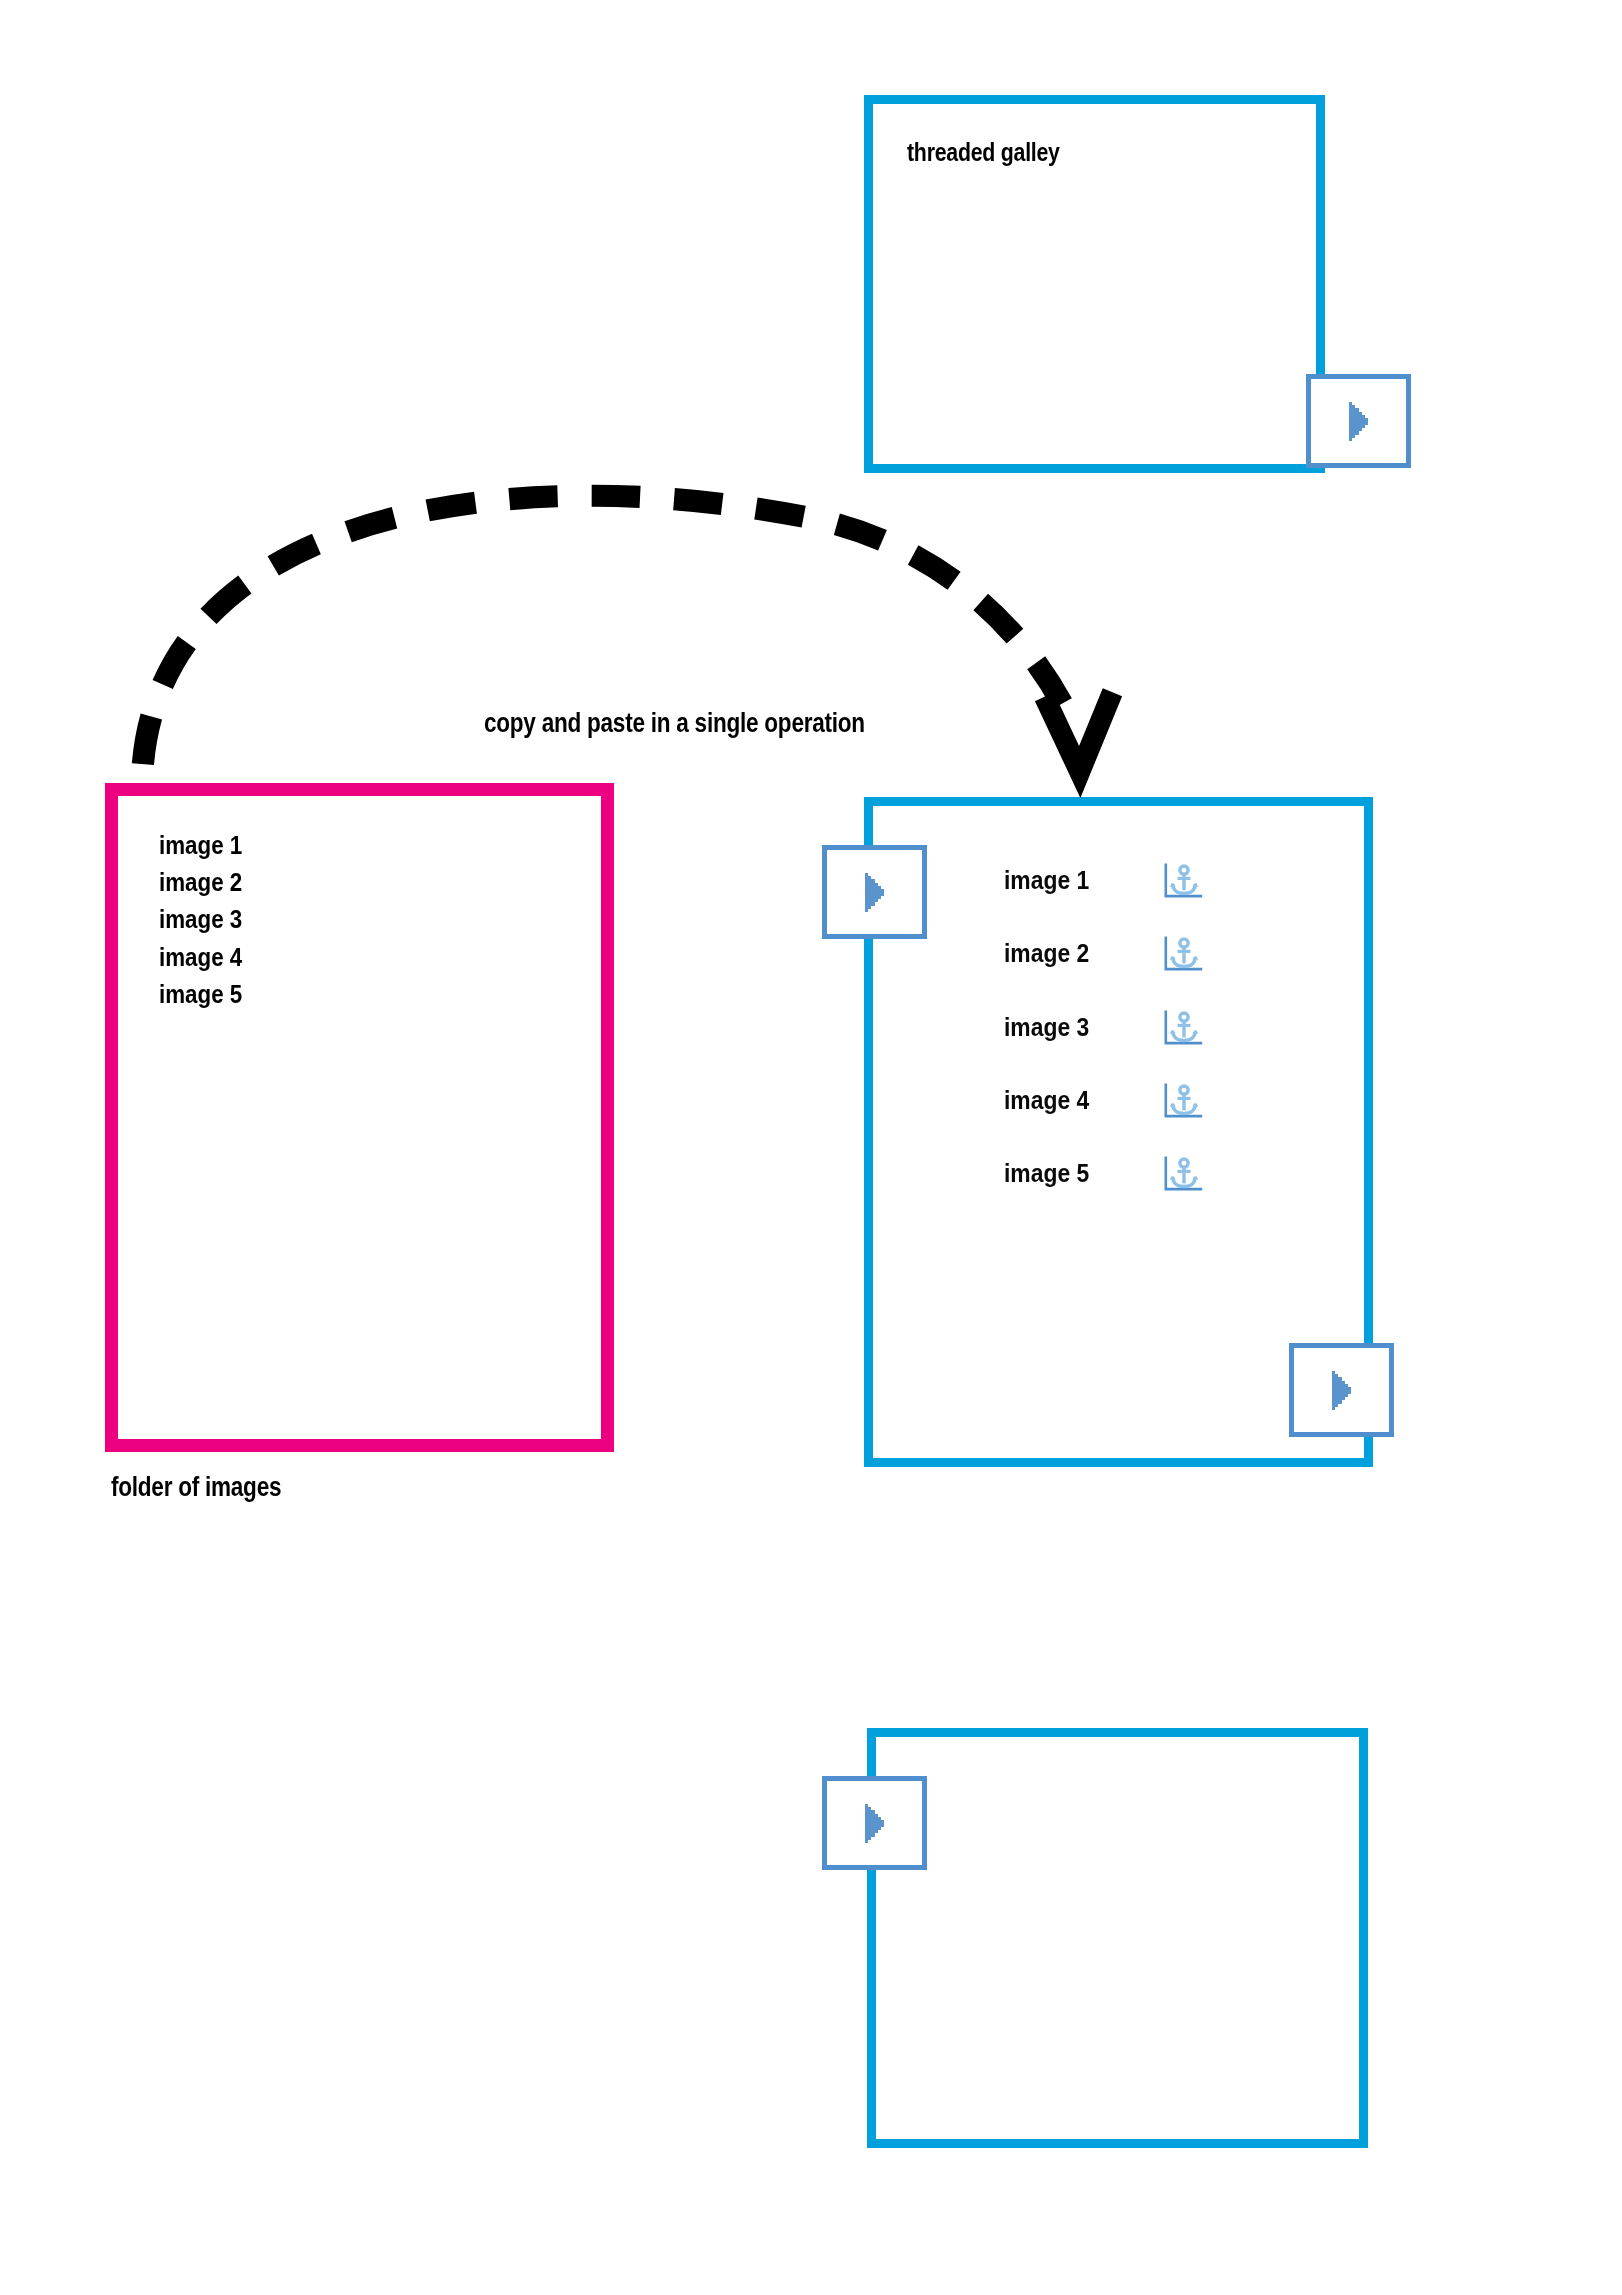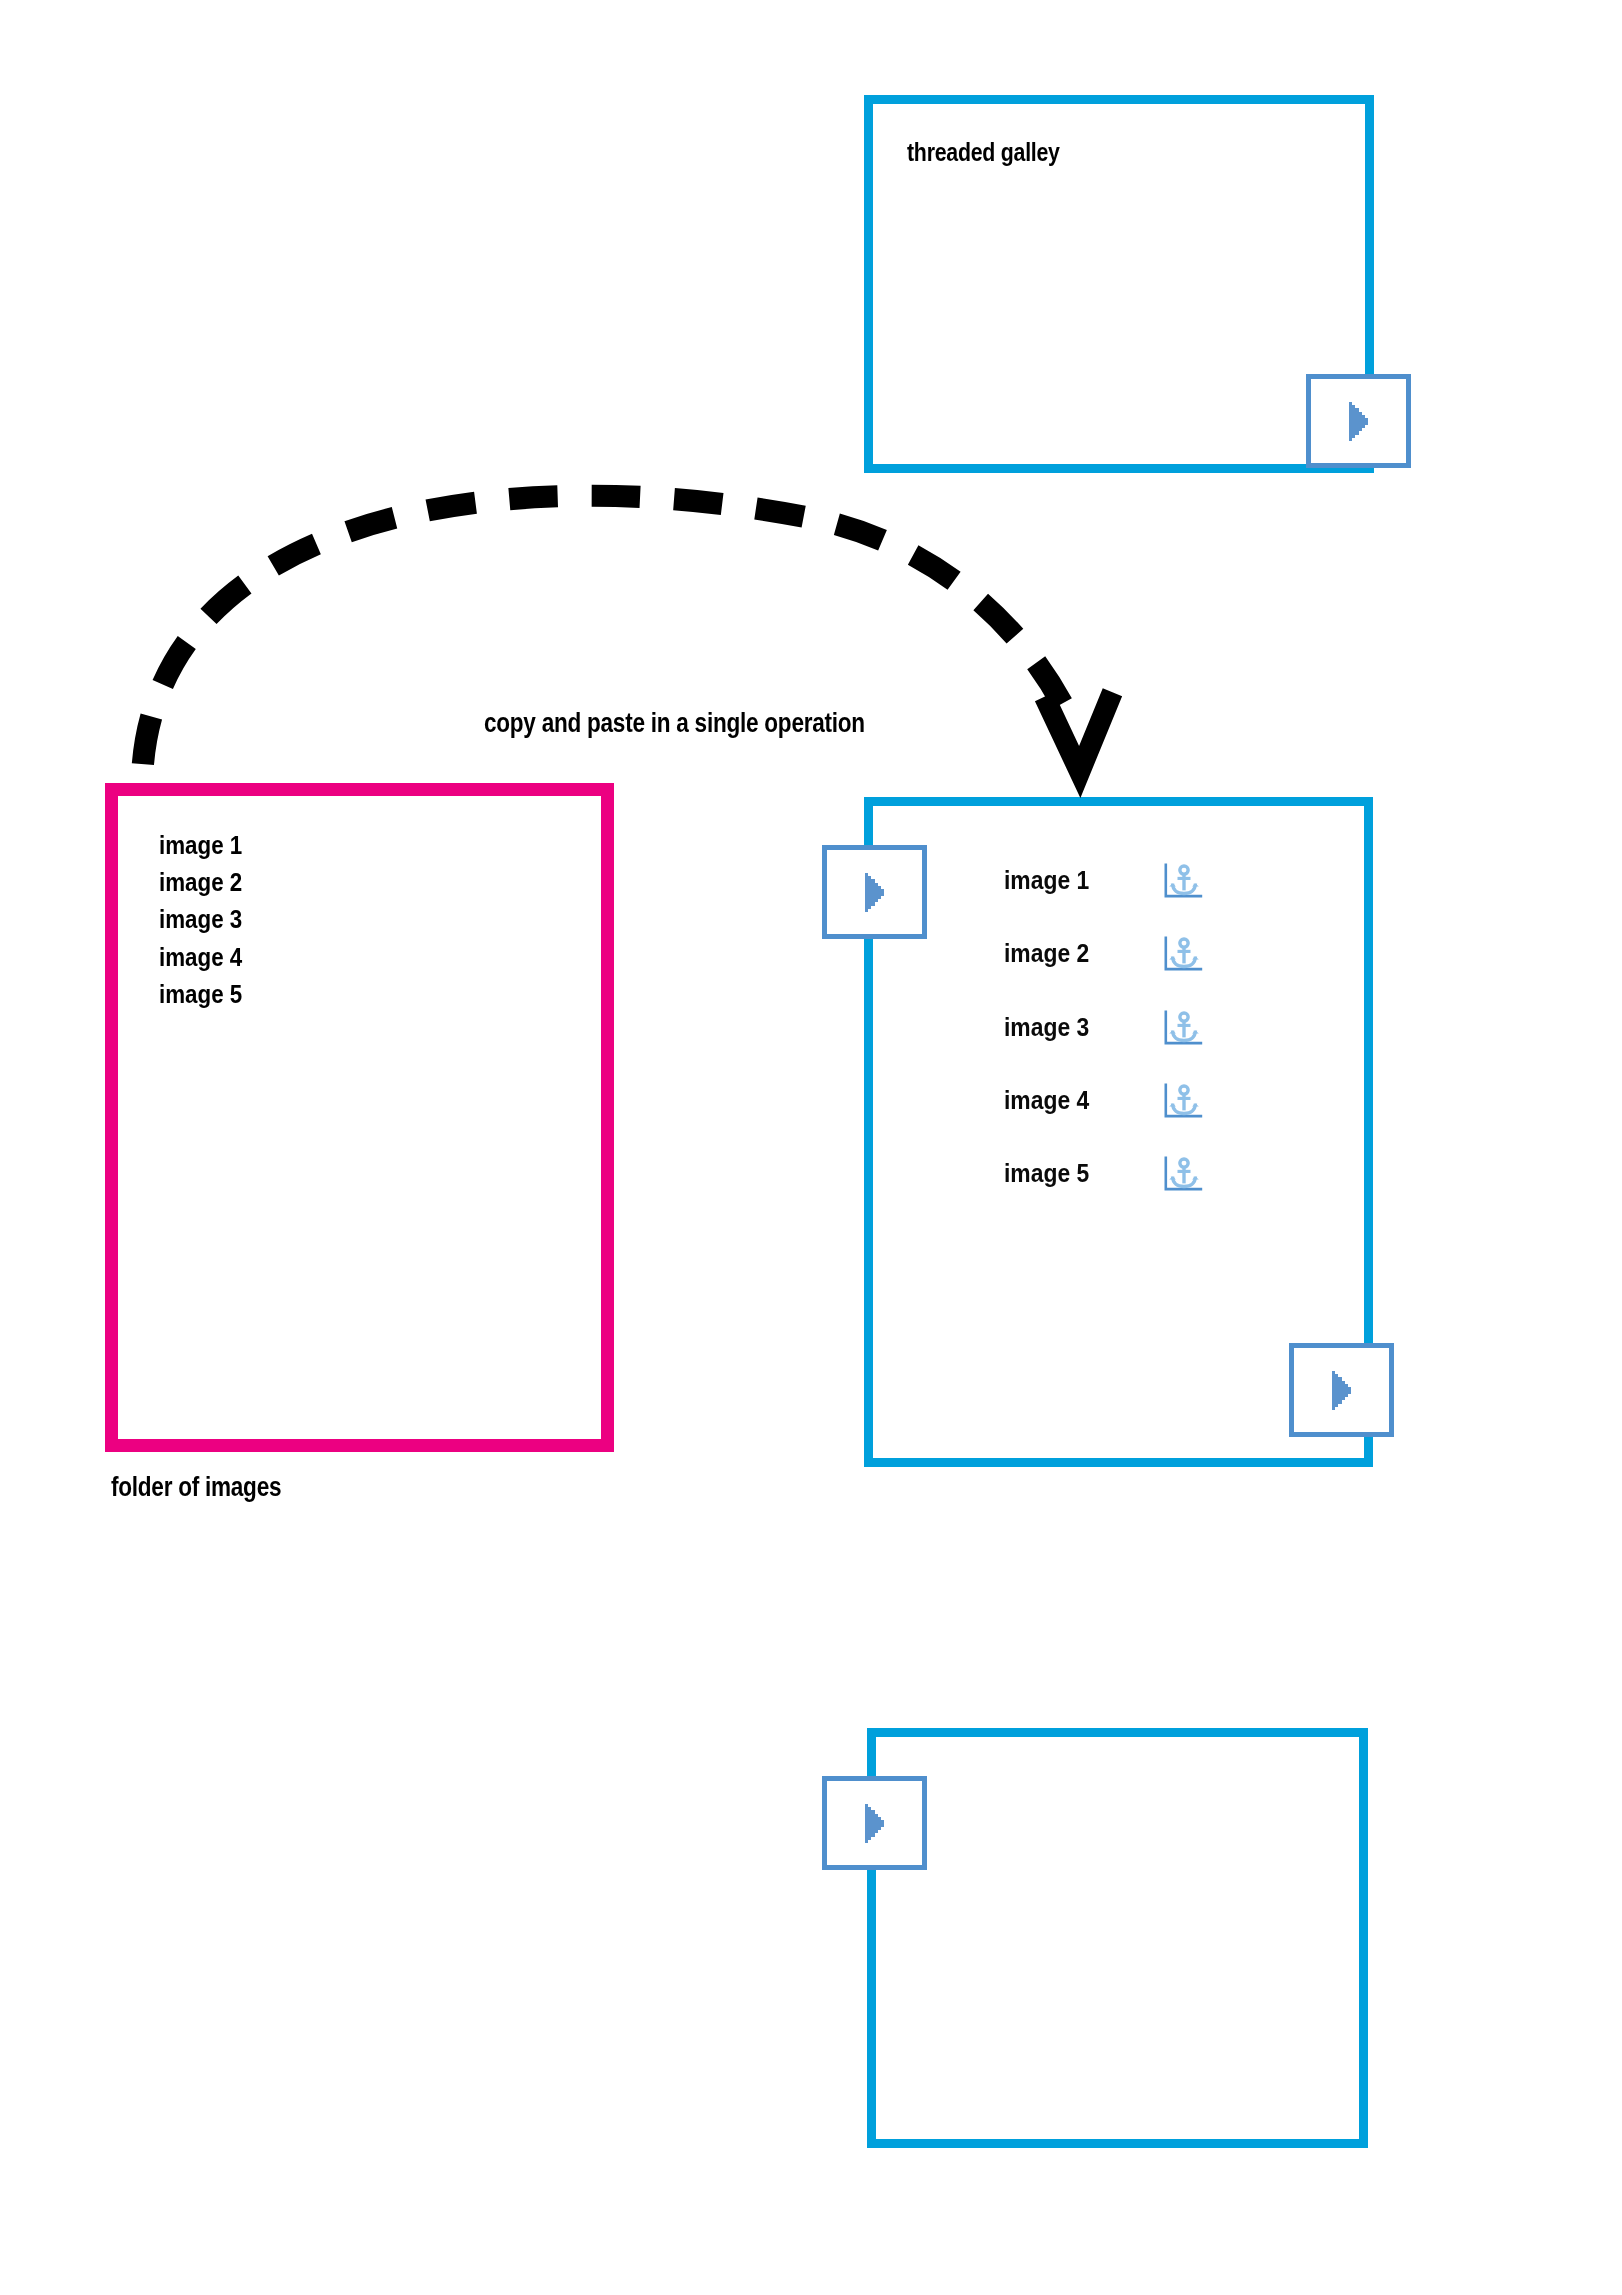--- a/index.html
+++ b/index.html
@@ -124,21 +124,21 @@
     height: 2295px;
     pointer-events: none;
     z-index: 3;
   }
 </style>
 </head>
 <body>
 
 <div id="canvas">
 
-  <div class="frame frame-blue" style="left:864px; top:95px; width:510px; height:378px;">
+  <div class="frame frame-blue" style="left:864px; top:95px; width:461px; height:378px;">
     <div class="label frame-title" style="left:34px; top:33px;">threaded galley</div>
   </div>
 
   <div class="port-box" style="left:1306px; top:374px;">
     <svg class="port-glyph" viewBox="0 0 10 14" shape-rendering="crispEdges" aria-hidden="true">
       <rect x="2" y="1" width="1" height="12" fill="#5b93cd"></rect>
       <rect x="3" y="2" width="1" height="10" fill="#5b93cd"></rect>
       <rect x="4" y="3" width="1" height="8" fill="#5b93cd"></rect>
       <rect x="5" y="4" width="1" height="6" fill="#5b93cd"></rect>
       <rect x="6" y="5" width="1" height="4" fill="#5b93cd"></rect>

